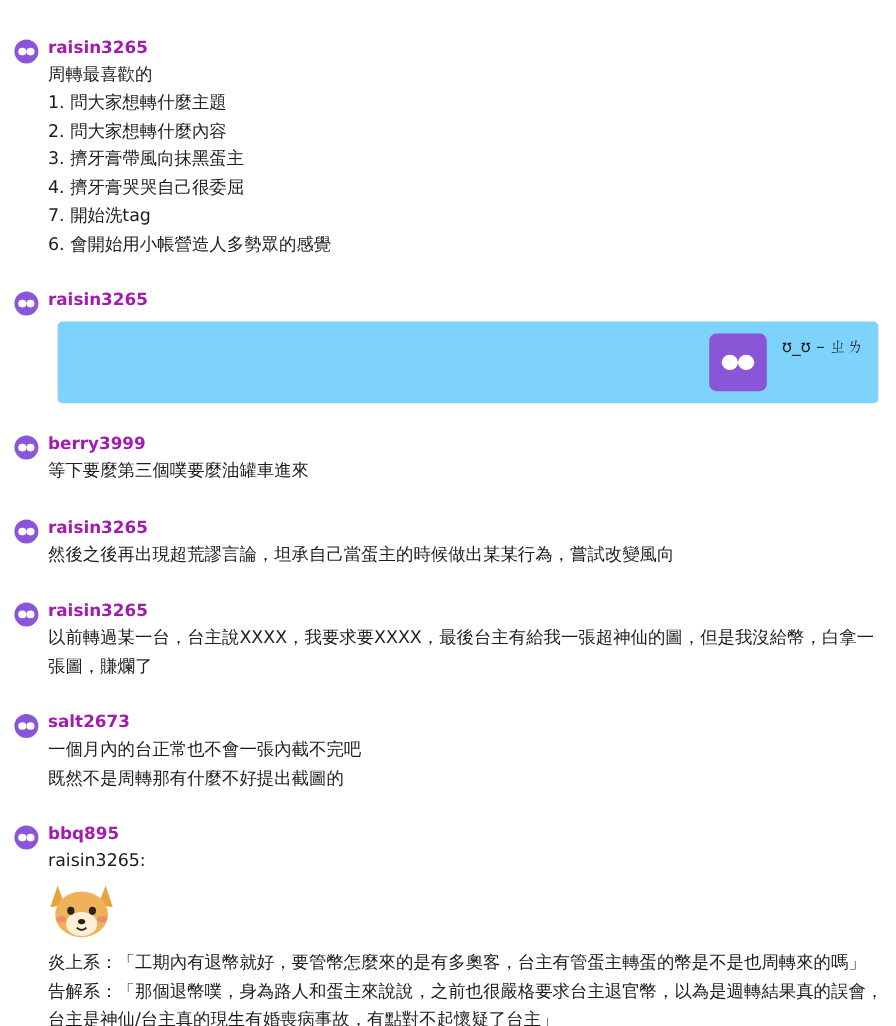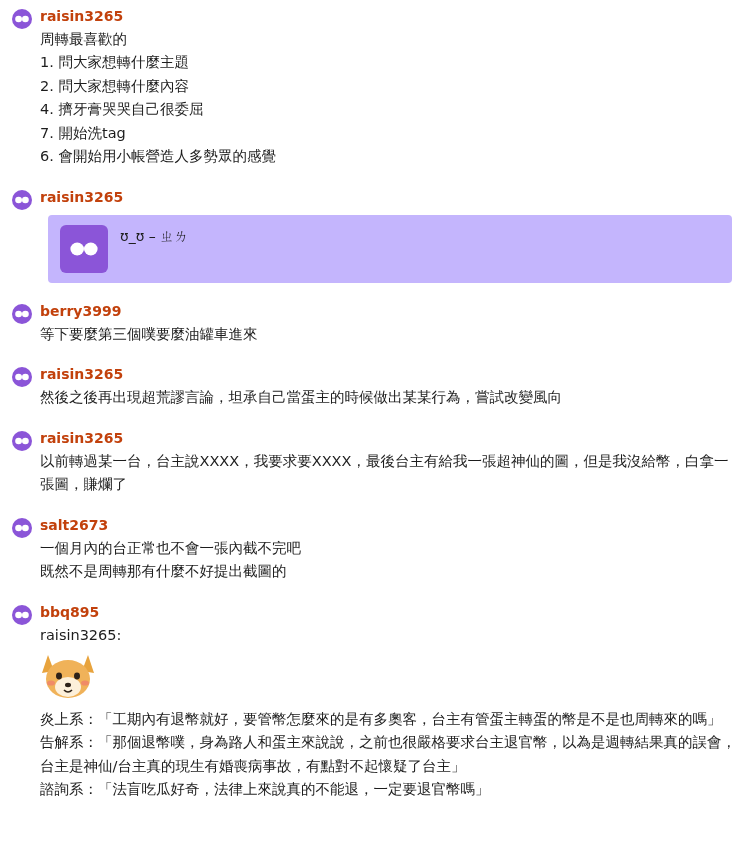--- a/index.html
+++ b/index.html
@@ -31,48 +31,50 @@
     border-radius: 50%;
     background: #8b55d8;
     display: flex;
     align-items: center;
     justify-content: center;
   }
   .avatar svg {
     display: block;
   }
   .username {
-    color: #c2410c;
+    color: #a21caf;
     font-weight: bold;
     font-size: 14px;
     line-height: 20px;
     margin-bottom: 2px;
+    margin-top: 24px;
   }
   .line {
     line-height: 1.62;
     white-space: pre-wrap;
     word-break: break-word;
   }
   .numlist {
     margin: 0;
     padding: 0;
     list-style: none;
   }
   .numlist li {
     line-height: 1.62;
   }
   .embed {
     margin-top: 8px;
     margin-left: 8px;
-    background: #c4b5fd;
+    background: #7dd3fc;
     border-radius: 4px;
     padding: 10px 12px;
     display: flex;
     align-items: flex-start;
     max-width: 660px;
+    justify-content: flex-end;
   }
   .embed-avatar {
     width: 48px;
     height: 48px;
     border-radius: 6px;
     background: #8b55d8;
     display: flex;
     align-items: center;
     justify-content: center;
     flex: none;
@@ -110,20 +112,21 @@
       <svg width="16" height="12" viewBox="0 0 16 12" aria-hidden="true">
         <ellipse cx="4.6" cy="6" rx="3.4" ry="3.2" class="mask-eyes"></ellipse>
         <ellipse cx="11.4" cy="6" rx="3.4" ry="3.2" class="mask-eyes"></ellipse>
       </svg>
     </div>
     <div class="username">raisin3265</div>
     <div class="line">周轉最喜歡的</div>
     <ul class="numlist">
       <li>1. 問大家想轉什麼主題</li>
       <li>2. 問大家想轉什麼內容</li>
+      <li>3. 擠牙膏帶風向抹黑蛋主</li>
       <li>4. 擠牙膏哭哭自己很委屈</li>
       <li>7. 開始洗tag</li>
       <li>6. 會開始用小帳營造人多勢眾的感覺</li>
     </ul>
   </div>
 
   <div class="message">
     <div class="avatar">
       <svg width="16" height="12" viewBox="0 0 16 12" aria-hidden="true">
         <ellipse cx="4.6" cy="6" rx="3.4" ry="3.2" class="mask-eyes"></ellipse>

